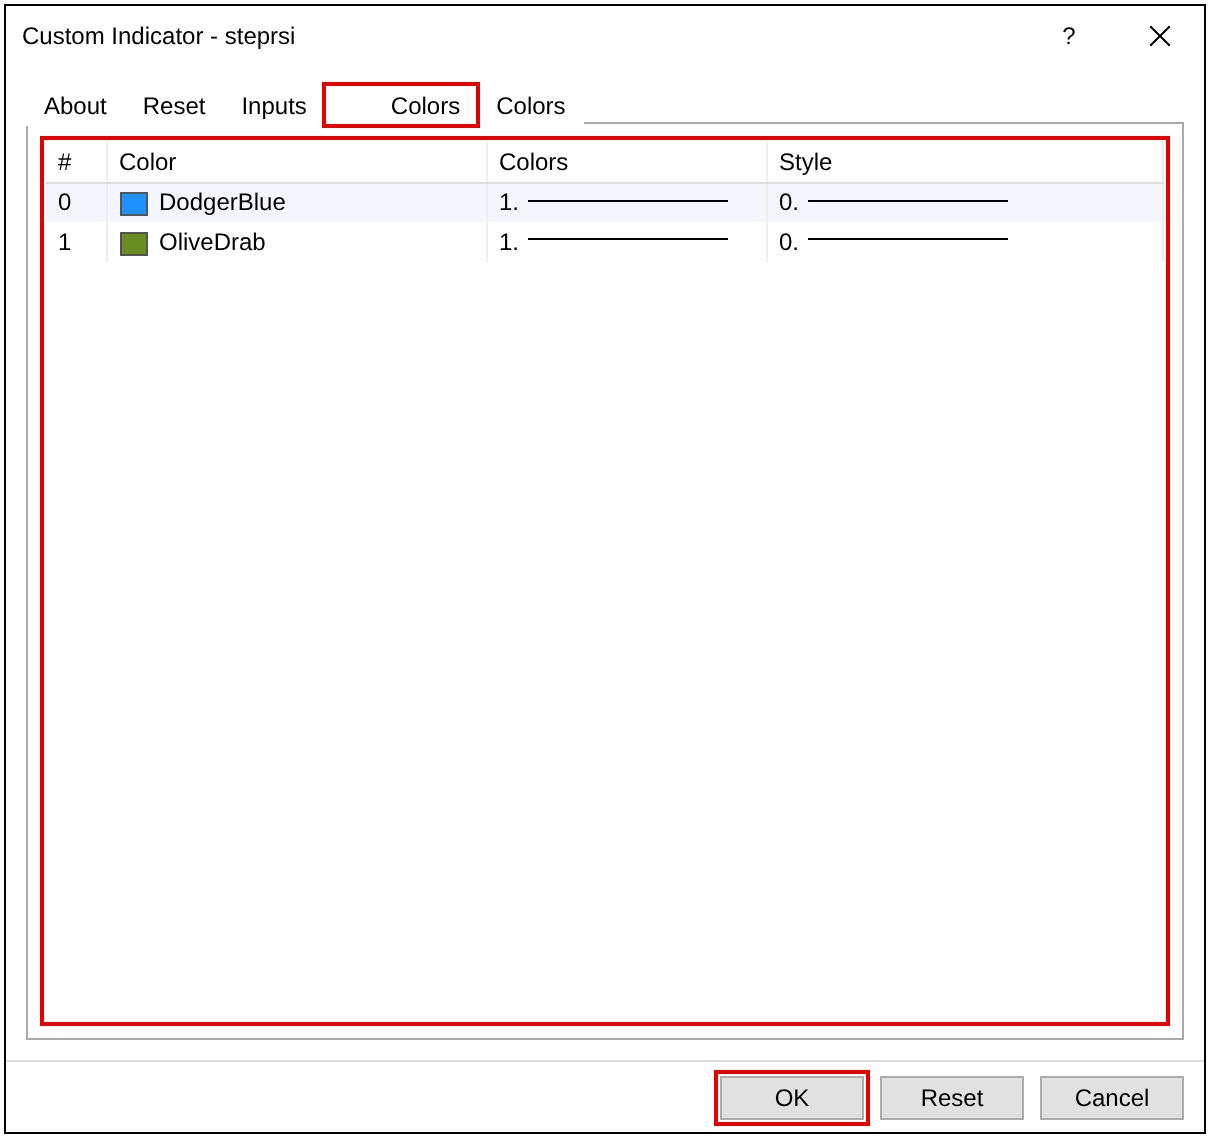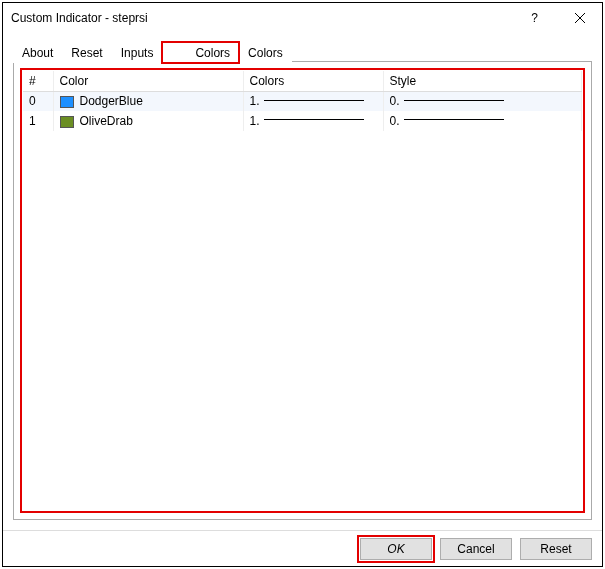--- a/index.html
+++ b/index.html
@@ -138,21 +138,20 @@
     height: 22px;
     background: #e1e1e1;
     border: 1px solid #adadad;
     font-size: 12px;
     padding: 0 10px;
     cursor: default;
   }
   .btn.highlight-box {
     outline: 2px solid #e30000;
     outline-offset: 1px;
-    font-style: italic;
   }
 </style>
 </head>
 <body>
 
 <div class="window">
 
   <div class="titlebar">
     <span class="title">Custom Indicator - steprsi</span>
     <div class="title-btn">
@@ -210,17 +209,17 @@
               <td><span>0.</span><span class="line-sample"></span></td>
             </tr>
           </tbody>
         </table>
       </div>
     </div>
   </div>
 
   <div class="footer">
     <button class="btn highlight-box">OK</button>
+    <button class="btn">Reset</button>
     <button class="btn">Cancel</button>
-    <button class="btn">Reset</button>
   </div>
 
 </div>
 
 </body></html>

